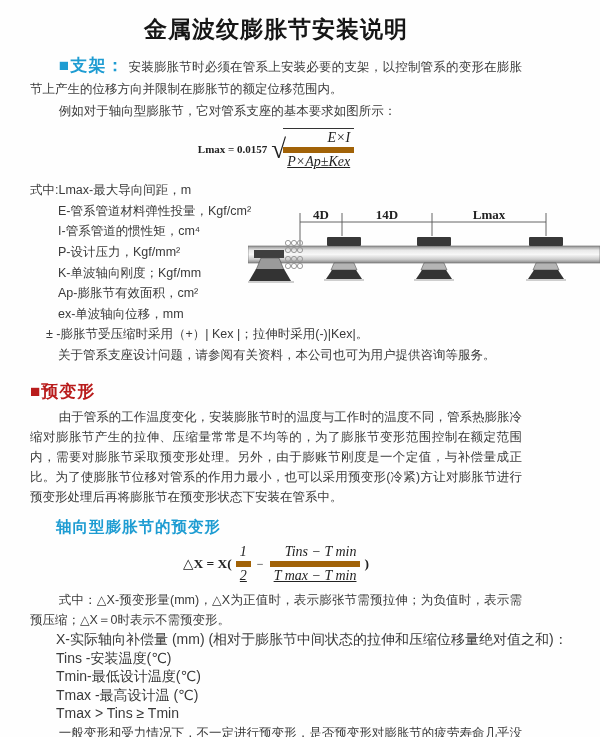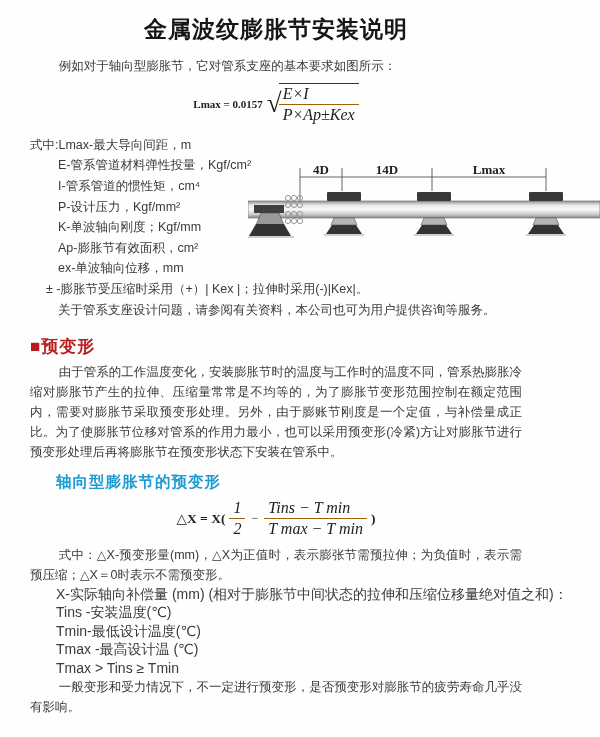--- a/index.html
+++ b/index.html
@@ -20,23 +20,23 @@
   .sub-heading{font-size:15.5px;font-weight:bold;color:#1e9cd2;margin:10px 8px 4px;letter-spacing:1px;}
   .sub-heading.axial{margin-left:26px;}
   .marker{font-size:17px;}
 
   
   .formula{
     font-family:"Liberation Serif","DejaVu Serif",serif;
     text-align:center;color:#222;margin:6px 0;
   }
   .f-lhs{font-weight:bold;font-size:11px;}
-  .frac{display:inline-block;vertical-align:middle;text-align:left;font-style:italic;font-size:16px;line-height:1.15;}
+  .frac{display:inline-block;vertical-align:middle;text-align:right;font-style:italic;font-size:14px;line-height:1.15;}
   .frac .num{display:block;padding:0 4px 1px;}
-  .frac .den{display:block;border-top:1px solid #a16207;padding:1px 4px 0;}
+  .frac .den{display:block;border-top:6px solid #a16207;padding:1px 4px 0;text-decoration:underline;}
   .sqrt{font-size:27px;vertical-align:middle;font-weight:400;margin-right:-3px;color:#222;}
   .sqrt-box{display:inline-block;border-top:1.4px solid #333;vertical-align:middle;padding-top:1px;}
   .f-piece{font-weight:bold;font-size:13.5px;}
   .f-op{font-size:12px;padding:0 2px;}
 
   
   .def-area{position:relative;margin-top:10px;min-height:186px;}
   .def-line{font-size:12.5px;line-height:20.6px;margin:0;white-space:nowrap;}
   .ind-1{padding-left:28px;}
   .ind-h{padding-left:16px;}
@@ -47,20 +47,24 @@
   .axial-items p{font-size:14px;line-height:18.5px;margin:0;padding-left:26px;white-space:nowrap;}
   .tight{line-height:20px;}
 </style>
 </head>
 <body>
 
 <div class="page">
 
   <h1 class="title">金属波纹膨胀节安装说明</h1>
 
+  <p class="body-text indent">
+    <span class="inline-heading"><span class="marker">■</span><span>支架：</span></span>
+    <span>安装膨胀节时必须在管系上安装必要的支架，以控制管系的变形在膨胀节上产生的位移方向并限制在膨胀节的额定位移范围内。</span>
+  </p>
   <p class="body-text indent">例如对于轴向型膨胀节，它对管系支座的基本要求如图所示：</p>
 
   <div class="formula">
     <span class="f-lhs">Lmax = 0.0157</span>
     <span class="sqrt">√</span><span class="sqrt-box"><span class="frac"><span class="num">E×I</span><span class="den">P×Ap±Kex</span></span></span>
   </div>
 
   <div class="def-area">
     <p class="def-line">式中:Lmax-最大导向间距，m</p>
     <p class="def-line ind-1">E-管系管道材料弹性投量，Kgf/cm²</p>

